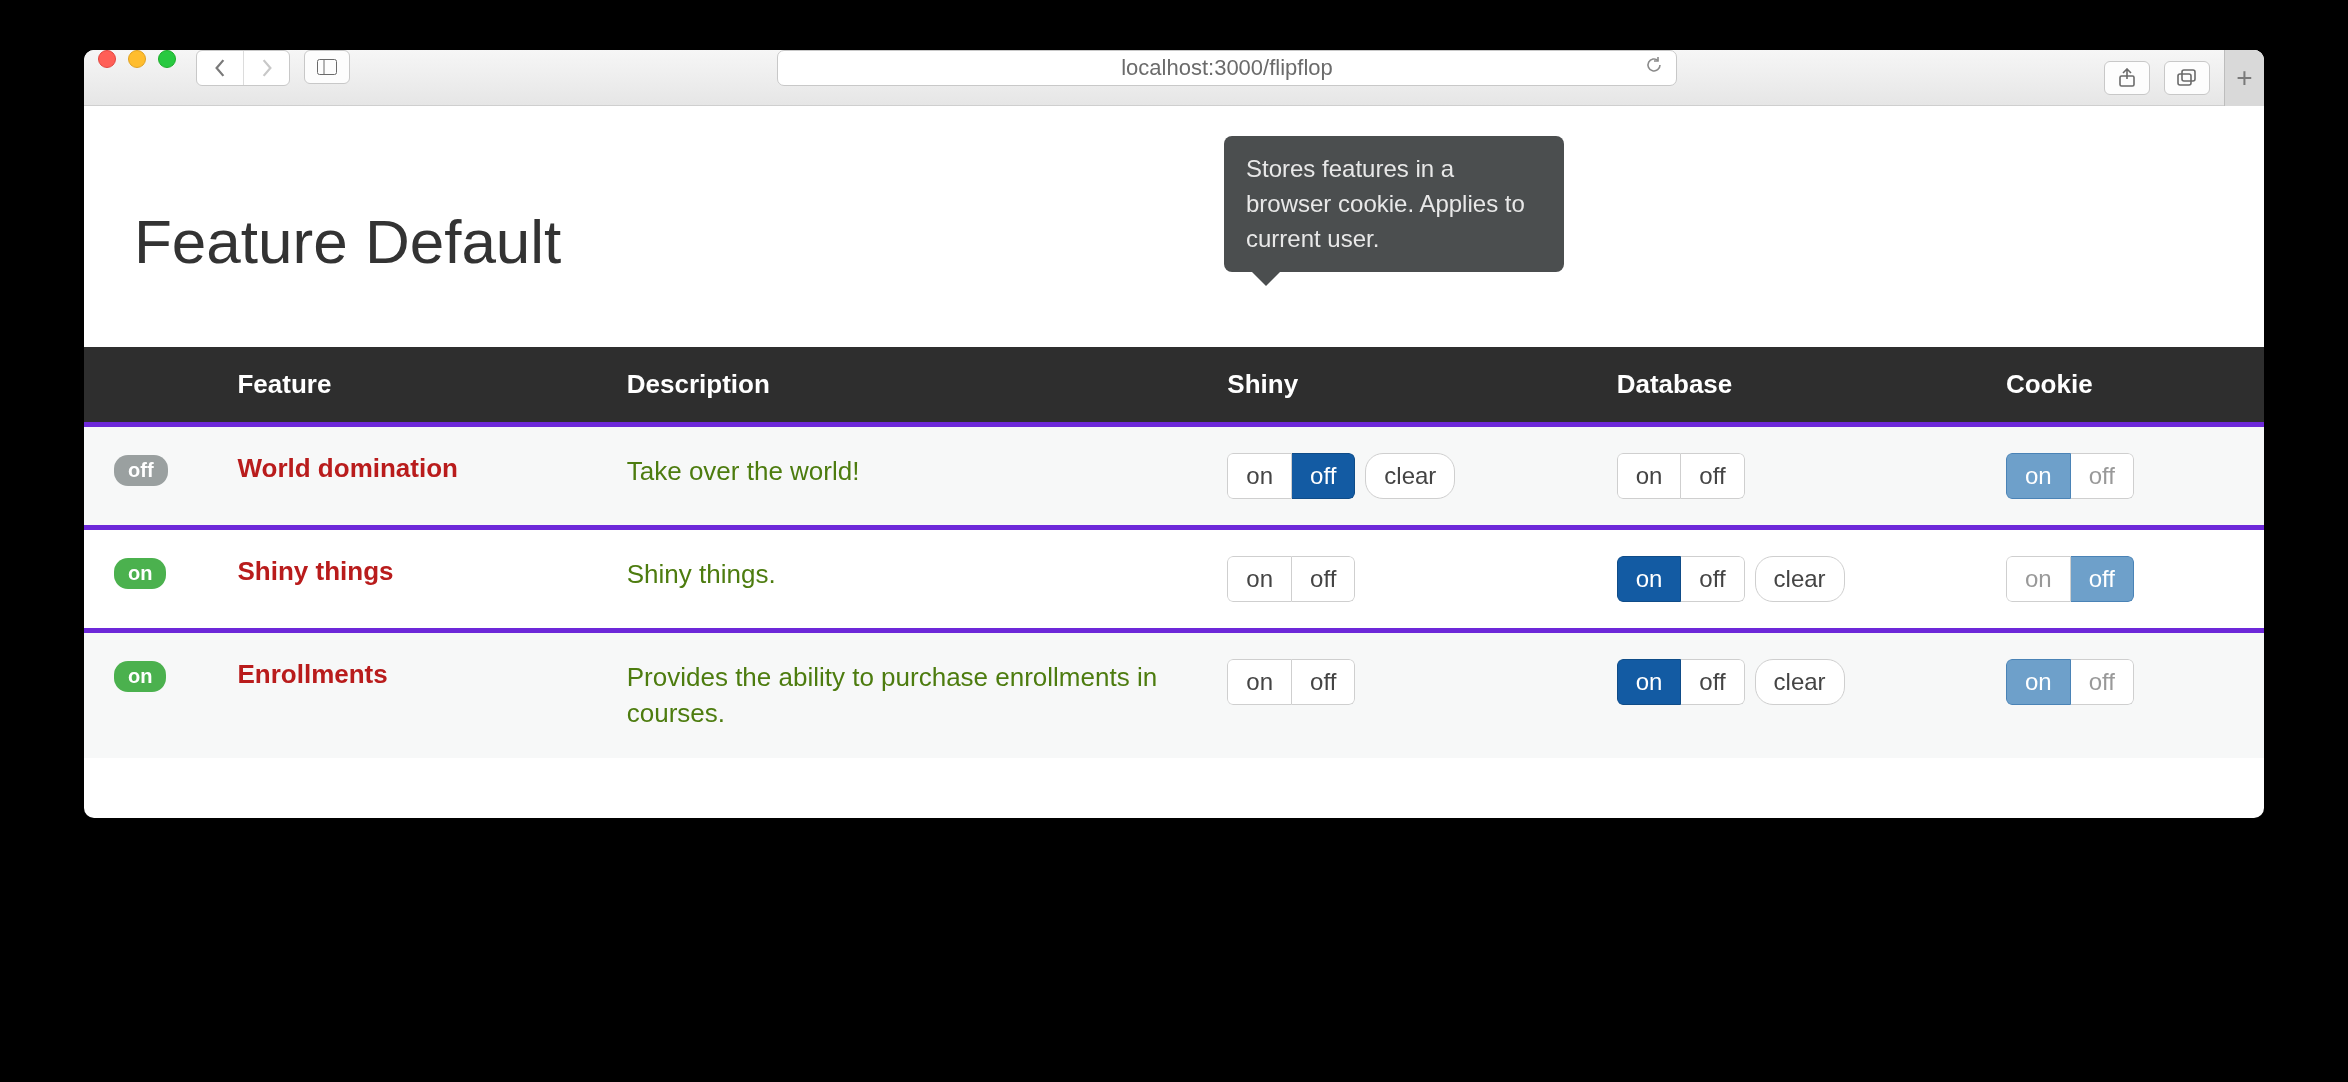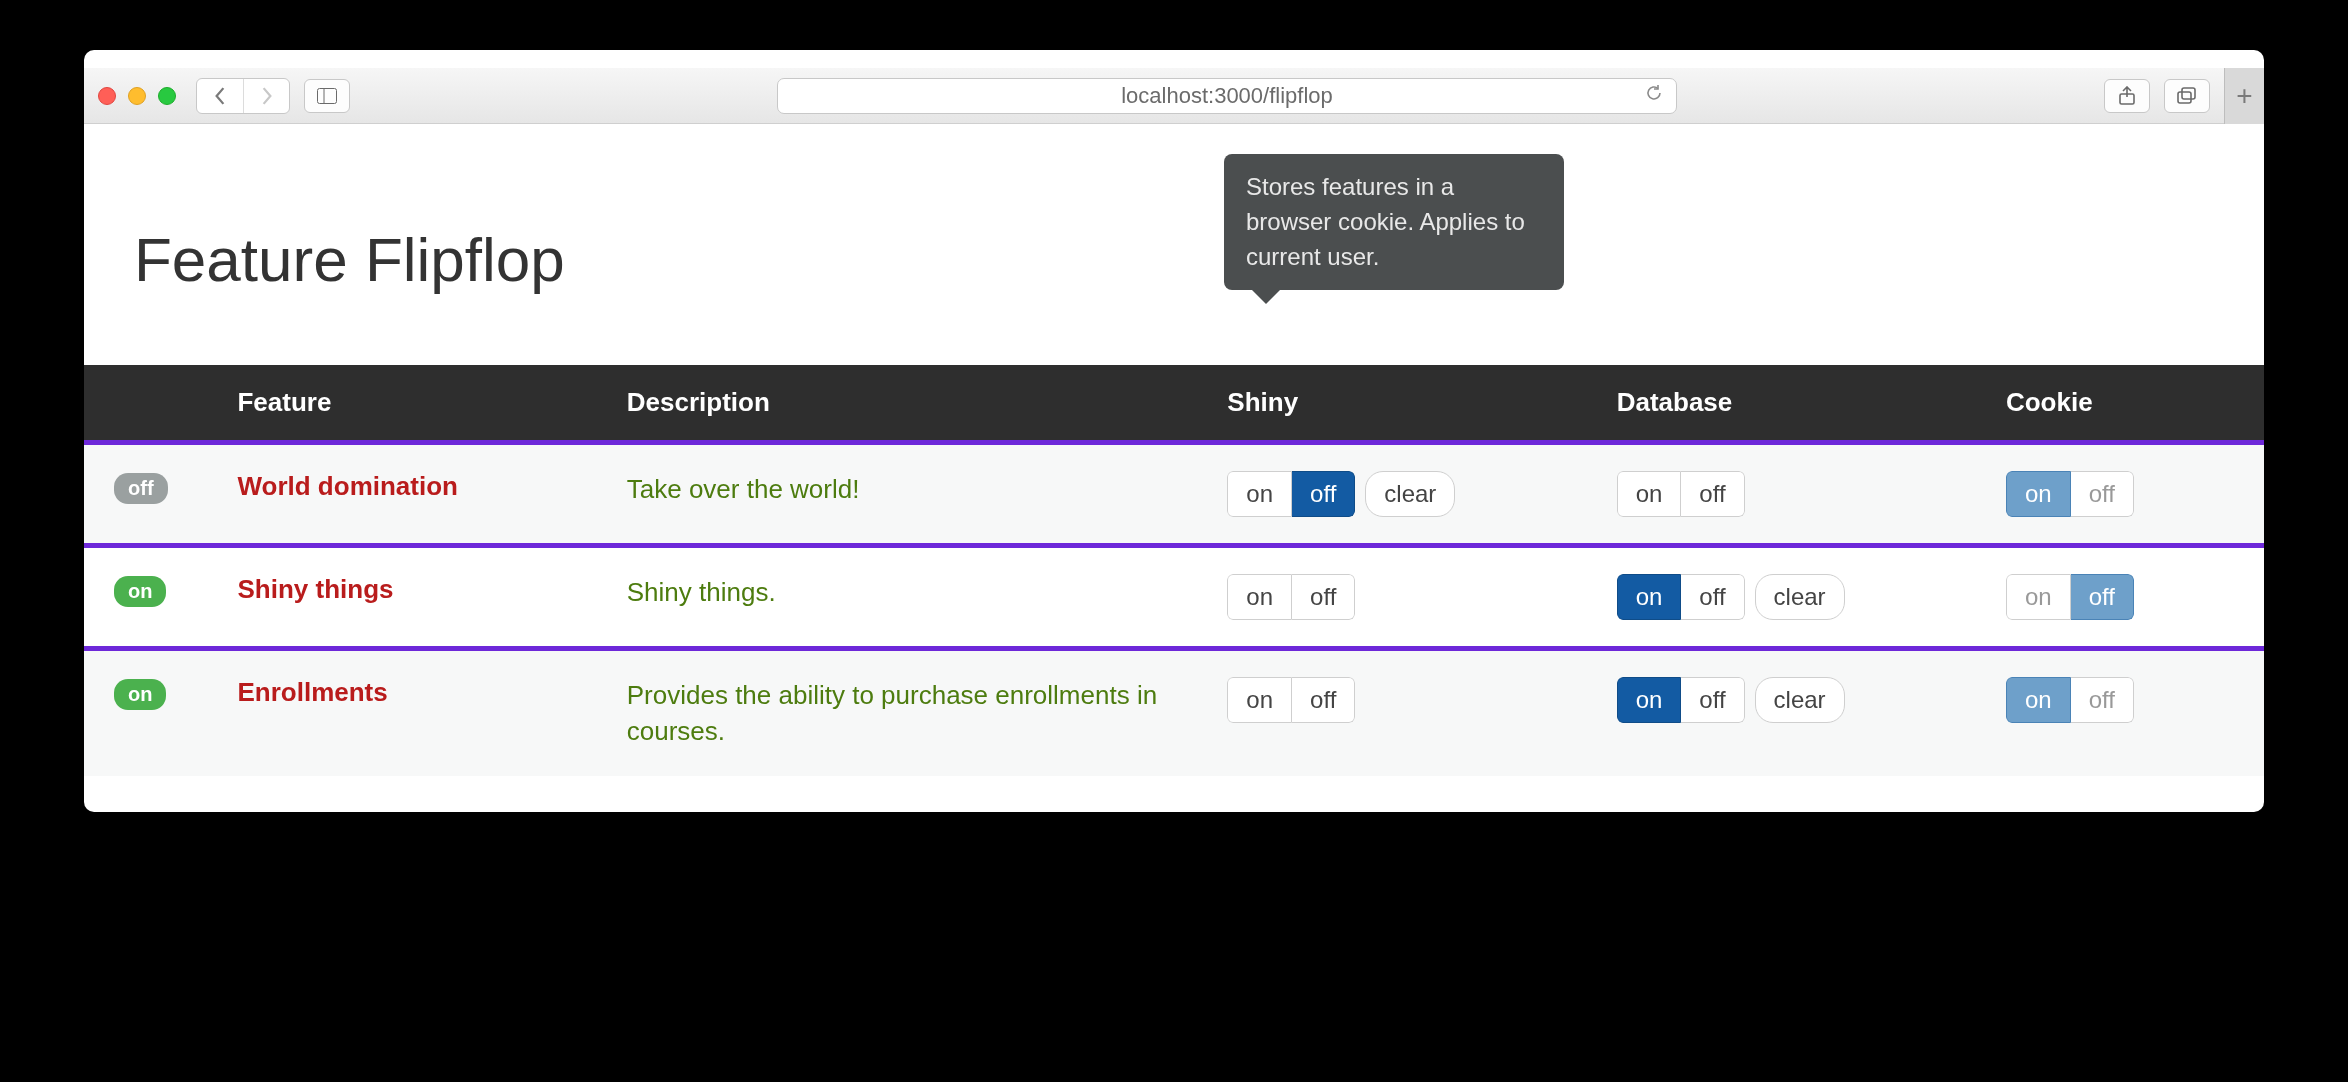--- a/index.html
+++ b/index.html
@@ -18,24 +18,23 @@
     background: #fff;
     border-radius: 10px;
     overflow: hidden;
     box-shadow: 0 30px 80px rgba(0,0,0,0.6);
   }
   .chrome {
     height: 56px;
     background: linear-gradient(#f6f6f6,#e6e6e6);
     border-bottom: 1px solid #cfcfcf;
     display: flex;
-    align-items: center;
+    align-items: flex-start;
     padding: 0 14px;
     position: relative;
-    margin-top: 18px;
   }
   .traffic { display: flex; gap: 12px; margin-right: 20px; }
   .dot { width: 18px; height: 18px; border-radius: 50%; }
   .dot.red { background:#ff5f57; border:1px solid #e14640; }
   .dot.yellow { background:#ffbd2e; border:1px solid #dfa123; }
   .dot.green { background:#28c940; border:1px solid #1dad2b; }
   .nav-group {
     display: flex;
     border: 1px solid #c8c8c8;
     border-radius: 6px;
@@ -95,21 +94,21 @@
     width: 40px; height: 56px;
     background:#d9d9d9;
     border-left:1px solid #bdbdbd;
     display:flex; align-items:center; justify-content:center;
     color:#7a7a7a;
     font-size: 28px;
     margin-right:-14px;
   }
 
   .page {
-    padding: 40px 0 36px;
+    padding: 40px 0 60px;
     position: relative;
   }
   h1.title {
     font-size: 62px;
     font-weight: 500;
     color:#333;
     padding: 60px 50px 30px;
   }
 
   .tooltip {
@@ -275,21 +274,21 @@
       </div>
     </div>
   </div>
 
   <div class="page">
 
     <div class="tooltip">
       <span>Stores features in a browser cookie. Applies to current user.</span>
     </div>
 
-    <h1 class="title">Feature Flipflop</h1>
+    <h1 class="title">Feature Default</h1>
 
     <table class="feat">
       <thead>
         <tr>
           <th class="col-status"></th>
           <th class="col-feature">Feature</th>
           <th class="col-desc">Description</th>
           <th class="col-cookie">Shiny</th>
           <th class="col-db">Database</th>
           <th class="col-default">Cookie</th>

